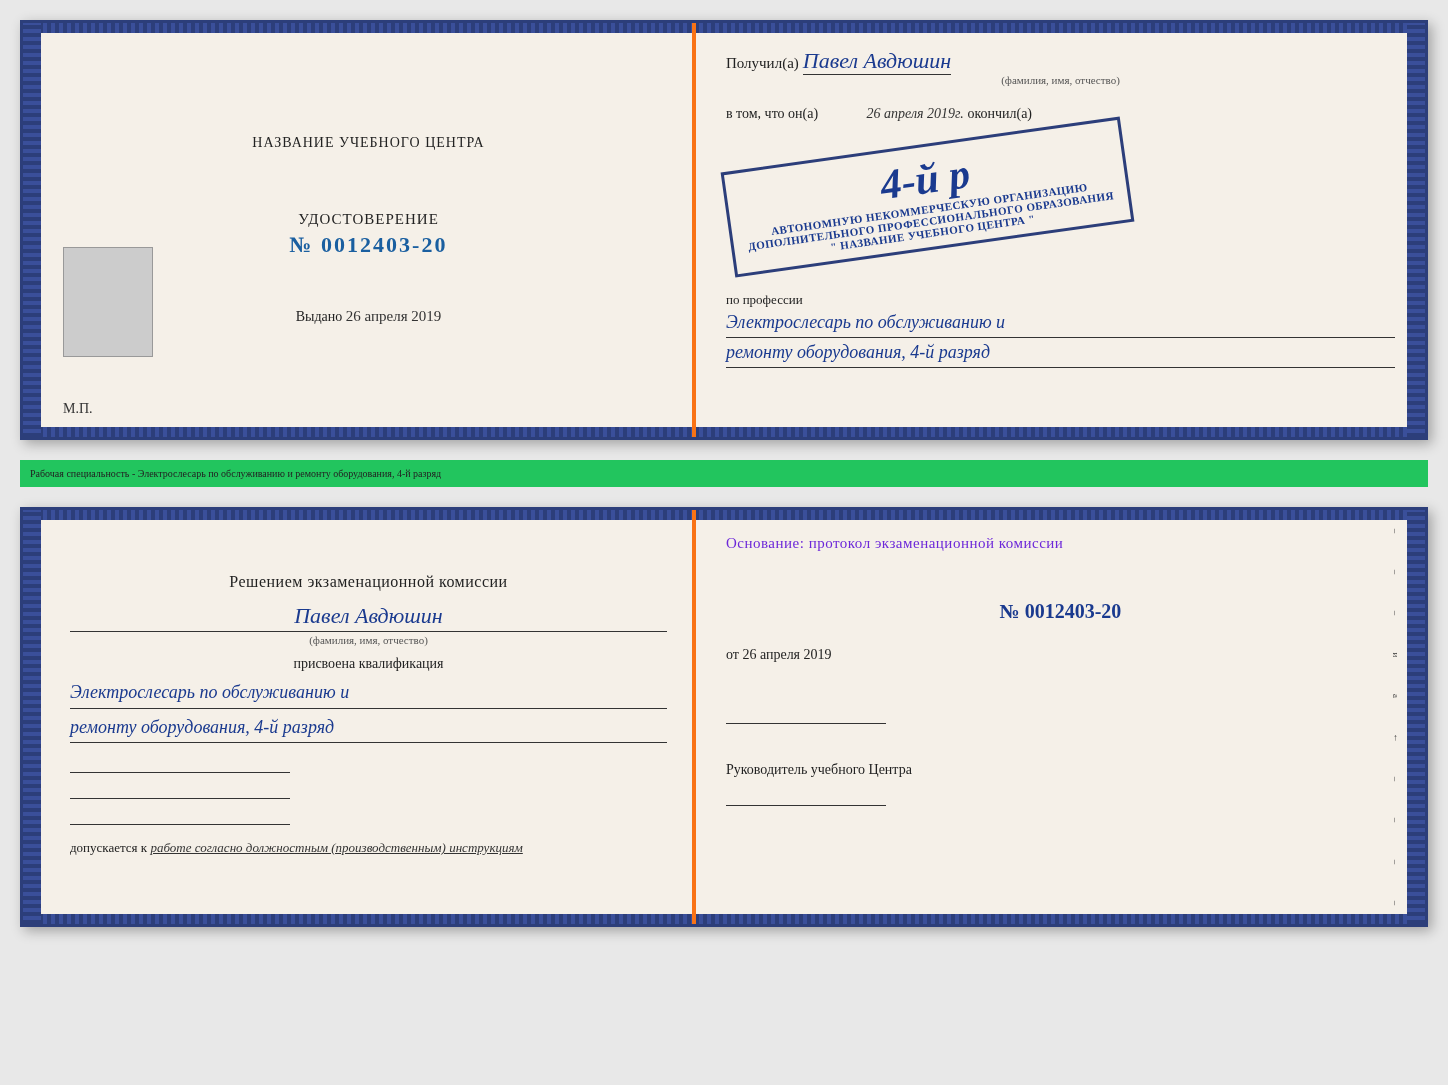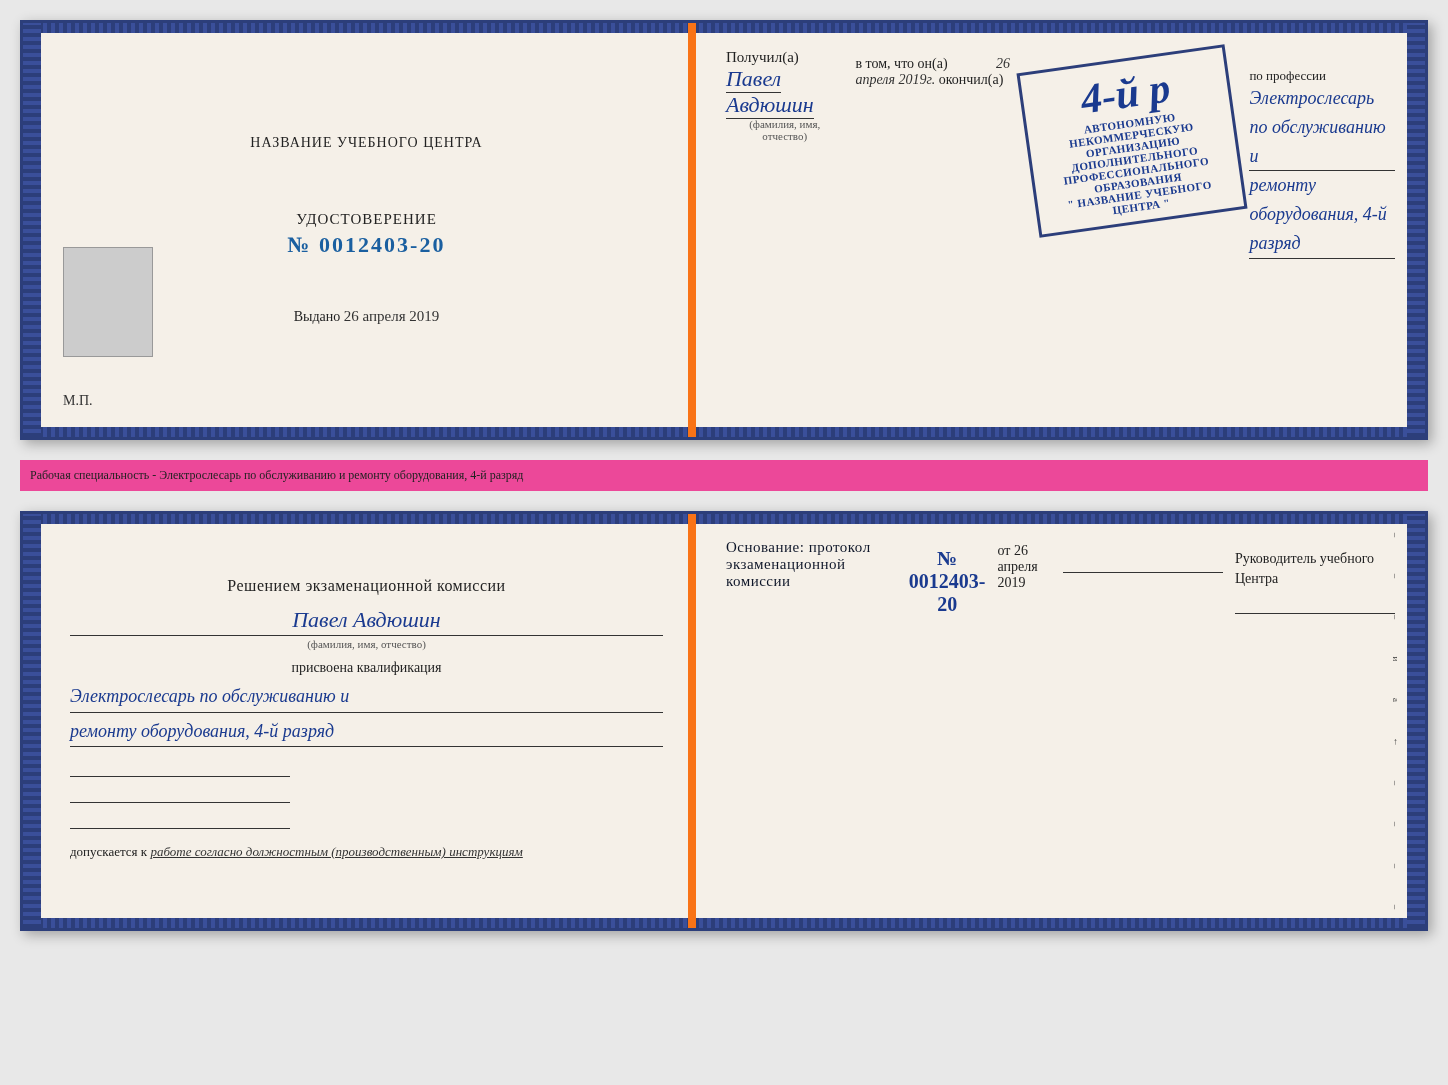--- a/index.html
+++ b/index.html
@@ -22,34 +22,34 @@
       display: flex;
       border: 3px solid #2c3e7a;
       background: #f5f0e8;
       box-shadow: 4px 4px 12px rgba(0,0,0,0.3);
       position: relative;
       min-height: 420px;
     }
 
     .booklet-left {
       width: 48%;
-      border-right: 8px solid #f97316;
+      border-right: 4px solid #f97316;
       padding: 30px 25px;
       display: flex;
       flex-direction: column;
       align-items: center;
       justify-content: center;
       position: relative;
     }
 
     .booklet-right {
       width: 52%;
       padding: 25px 30px;
       display: flex;
-      flex-direction: row;
+      flex-direction: column;
       gap: 12px;
       position: relative;
     }
 
     
     .spine-left {
       position: absolute;
       left: 0; top: 0; bottom: 0;
       width: 18px;
       background: repeating-linear-gradient(
@@ -142,21 +142,21 @@
       margin-top: 20px;
       text-align: center;
     }
     .issued-date {
       font-size: 15px;
       color: #333;
     }
 
     .mp-label {
       position: absolute;
-      bottom: 28px;
+      bottom: 20px;
       left: 40px;
       font-size: 14px;
       color: #333;
     }
     .received-name {
       font-size: 22px;
       font-family: 'Georgia', serif;
       color: #1a3a8f;
       font-style: italic;
     }
@@ -201,23 +201,23 @@
       color: #1a3a8f;
       font-style: italic;
       border-bottom: 1px solid #333;
       display: block;
       line-height: 1.6;
     }
 
     
     .separator-text {
       padding: 8px 10px;
-      font-size: 12px;
-      color: #222;
-      background: #ec4899;
+      font-size: 10px;
+      color: #222;
+      background: #22c55e;
     }
 
     .commission-title {
       font-size: 16px;
       text-align: center;
       color: #222;
       margin-bottom: 12px;
       letter-spacing: 0.5px;
     }
 
@@ -268,23 +268,23 @@
     }
     .allowed-handwritten {
       font-style: italic;
       text-decoration: underline;
       color: #333;
     }
 
     
     .basis-title {
       font-size: 15px;
-      color: #0f172a;
+      color: #6d28d9;
       letter-spacing: 0.5px;
-      margin-bottom: 4px;
+      margin-bottom: 28px;
     }
 
     .protocol-num {
       font-size: 20px;
       font-weight: bold;
       color: #1a3a8f;
       text-align: center;
       margin: 8px 0;
     }
 

